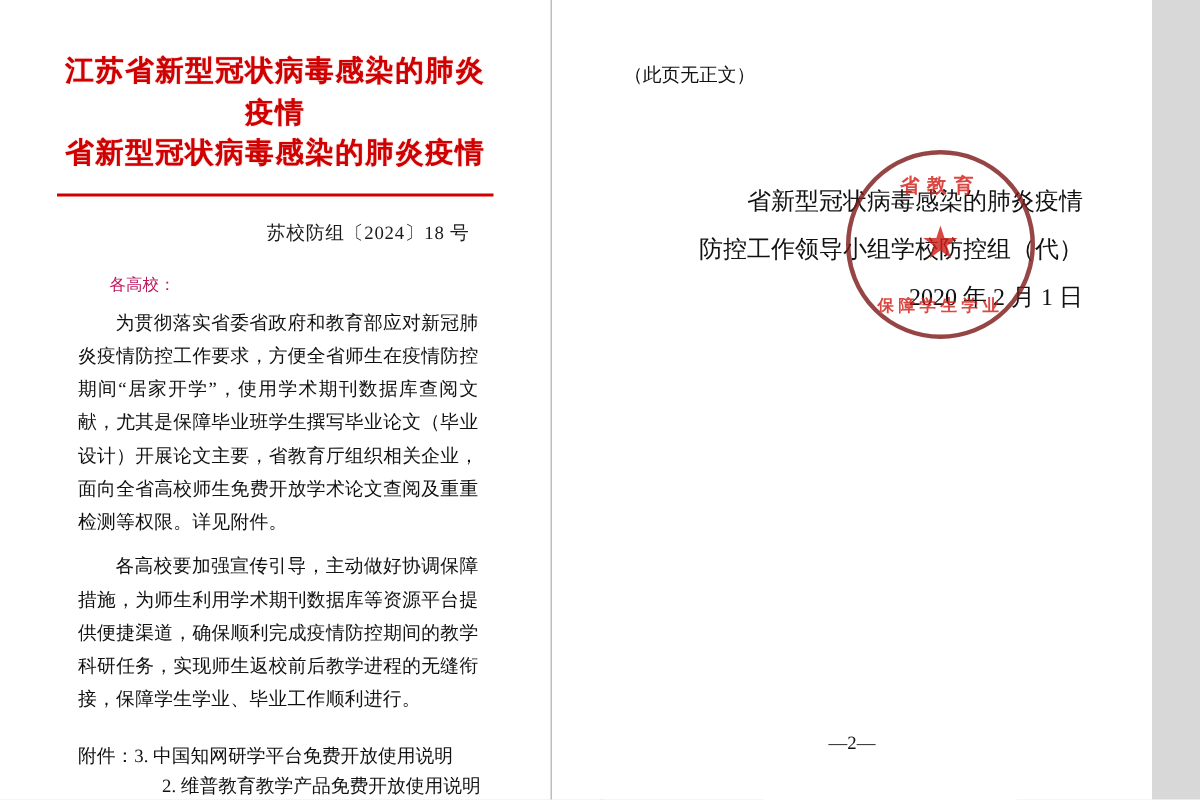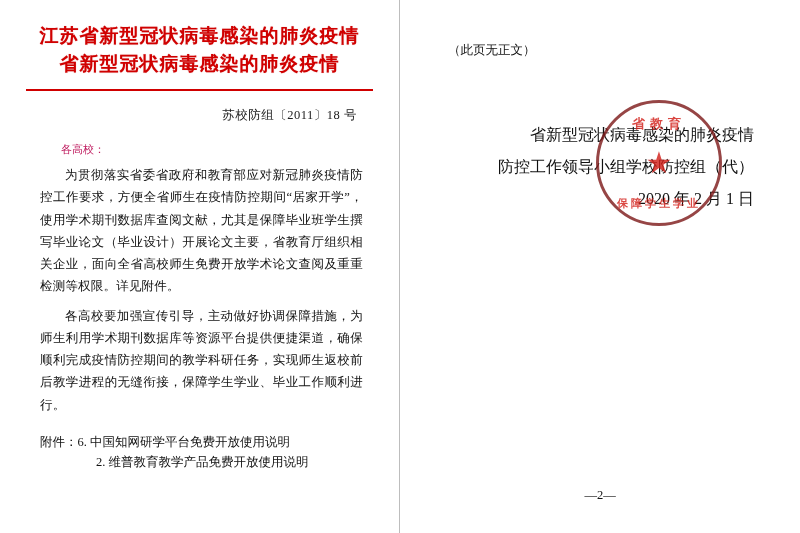--- a/index.html
+++ b/index.html
@@ -21,23 +21,23 @@
     display: flex;
   }
   
   .doc-page {
     position: relative;
     background: #ffffff;
     box-sizing: border-box;
     overflow: hidden;
   }
   .page-left {
-    width: 400px;
-    height: 533px;
-    padding: 0;
+    width: 368px;
+    height: 533px;
+    padding: 12px;
     border-right: 1px solid #bdbdbd;
   }
   .page-right {
     width: 400px;
     height: 533px;
     position: relative;
   }
   .gutter {
     position: absolute;
     left: 400px;
@@ -195,30 +195,30 @@
 
   <div class="doc-page page-left">
 
     <div class="red-title">
       <span>江苏省新型冠状病毒感染的肺炎疫情</span>
       <span class="line2">省新型冠状病毒感染的肺炎疫情</span>
     </div>
 
     <div class="red-rule"></div>
 
-    <div class="doc-number">苏校防组〔2011〕18 号</div>
+    <div class="doc-number">苏校防组〔2024〕18 号</div>
 
 
     <div class="salutation">各高校：</div>
 
     <p class="body-para">为贯彻落实省委省政府和教育部应对新冠肺炎疫情防控工作要求，方便全省师生在疫情防控期间“居家开学”，使用学术期刊数据库查阅文献，尤其是保障毕业班学生撰写毕业论文（毕业设计）开展论文主要，省教育厅组织相关企业，面向全省高校师生免费开放学术论文查阅及重重检测等权限。详见附件。</p>
     <p class="body-para">各高校要加强宣传引导，主动做好协调保障措施，为师生利用学术期刊数据库等资源平台提供便捷渠道，确保顺利完成疫情防控期间的教学科研任务，实现师生返校前后教学进程的无缝衔接，保障学生学业、毕业工作顺利进行。</p>
 
     <div class="attach-label">
-      <span class="attach-first">附件：</span><span>6. 中国知网研学平台免费开放使用说明</span>
+      <span class="attach-first">附件：</span><span>3. 中国知网研学平台免费开放使用说明</span>
     </div>
     <ul class="attach-list">
       <li>2. 维普教育教学产品免费开放使用说明</li>
 
     </ul>
   </div>
 
   <div class="gutter"></div>
 
   <div class="doc-page page-right">

